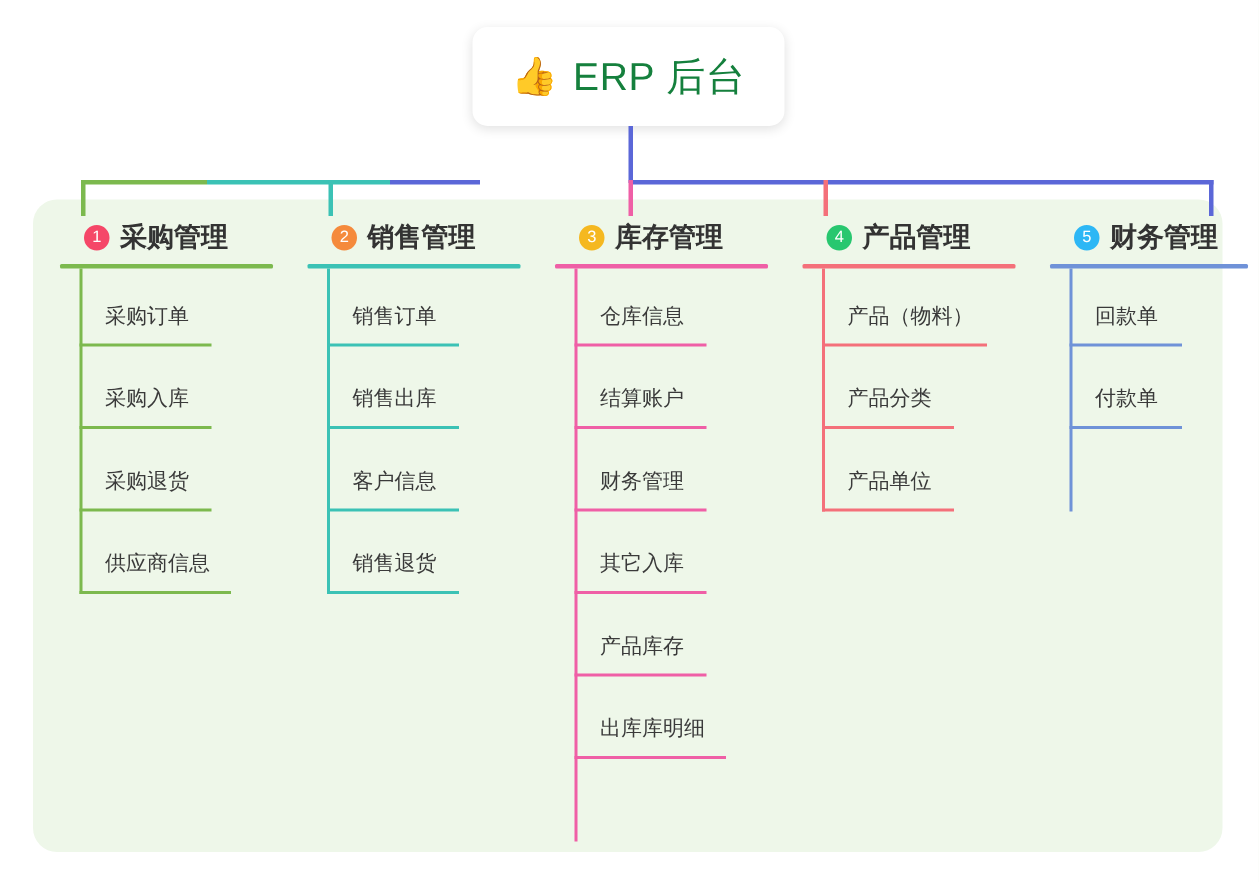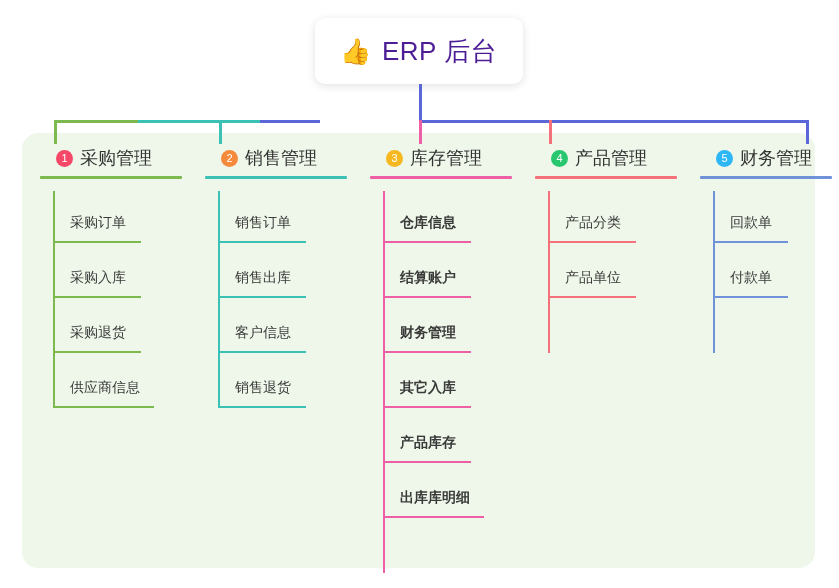--- a/index.html
+++ b/index.html
@@ -47,21 +47,21 @@
     gap: 10px;
     box-sizing: border-box;
   }
   .root-emoji {
     font-size: 25px;
     line-height: 1;
     display: inline-block;
   }
   .root-title {
     font-size: 26px;
-    color: #4c1d95;
+    color: #15803d;
     letter-spacing: 0.5px;
     white-space: nowrap;
   }
 
   
   .conn {
     position: absolute;
   }
   .conn-v { width: 3px; }
   .conn-h { height: 3px; }
@@ -87,29 +87,30 @@
     font-size: 11px;
     line-height: 17px;
     text-align: center;
     font-weight: normal;
     flex: 0 0 auto;
   }
   .col-title {
     font-size: 18px;
     color: #333333;
     white-space: nowrap;
+    font-weight: bold;
   }
   .col-underline {
     height: 3px;
     margin-top: 5px;
     border-radius: 1px;
   }
   .col-body {
     position: relative;
-    margin-top: 12px;
+    margin-top: 0;
   }
   .spine {
     position: absolute;
     left: 13px;
     top: 0;
     width: 2px;
   }
   .item {
     position: relative;
     height: 55px;
@@ -207,21 +208,21 @@
             <div class="item-rule" style="width: 88px; background: rgb(59, 194, 181);"></div>
           </div>
         </div>
       </div>
       <div class="column" style="left: 370px; width: 150px;">
         <div class="col-head">
           <span class="badge" style="background: rgb(245, 184, 32);">3</span>
           <span class="col-title">库存管理</span>
         </div>
         <div class="col-underline" style="background: rgb(239, 95, 166); width: 142px;"></div>
-        <div class="col-body" style="height: 385px; font-weight: bold;">
+        <div class="col-body" style="height: 385px;">
           <div class="spine" style="height: 382px; background: rgb(239, 95, 166);"></div>
           <div class="item">
             <span class="item-label">仓库信息</span>
             <div class="item-rule" style="width: 88px; background: rgb(239, 95, 166);"></div>
           </div>
           <div class="item">
             <span class="item-label">结算账户</span>
             <div class="item-rule" style="width: 88px; background: rgb(239, 95, 166);"></div>
           </div>
           <div class="item">
@@ -244,20 +245,24 @@
       </div>
       <div class="column" style="left: 535px; width: 150px;">
         <div class="col-head">
           <span class="badge" style="background: rgb(40, 199, 111);">4</span>
           <span class="col-title">产品管理</span>
         </div>
         <div class="col-underline" style="background: rgb(244, 112, 122); width: 142px;"></div>
         <div class="col-body" style="height: 165px;">
           <div class="spine" style="height: 162px; background: rgb(244, 112, 122);"></div>
           <div class="item">
+            <span class="item-label">产品（物料）</span>
+            <div class="item-rule" style="width: 110px; background: rgb(244, 112, 122);"></div>
+          </div>
+          <div class="item">
             <span class="item-label">产品分类</span>
             <div class="item-rule" style="width: 88px; background: rgb(244, 112, 122);"></div>
           </div>
           <div class="item">
             <span class="item-label">产品单位</span>
             <div class="item-rule" style="width: 88px; background: rgb(244, 112, 122);"></div>
           </div>
         </div>
       </div>
       <div class="column" style="left: 700px; width: 140px;">

